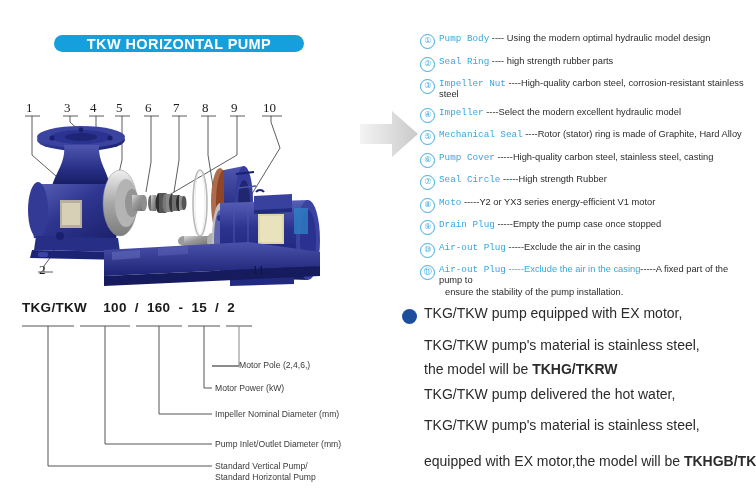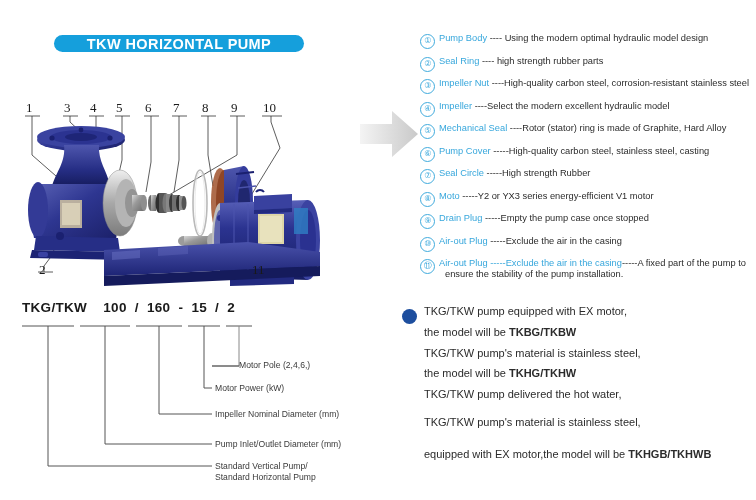--- a/index.html
+++ b/index.html
@@ -88,20 +88,21 @@
     margin-right: 4px;
     margin-top: 1px;
     letter-spacing: -0.5px;
   }
   .legend-body {
     font-size: 9.3px;
     color: #2b2b2b;
   }
   .legend-part {
     color: #37A7DC;
+    font-family: Liberation Mono, monospace;
   }
   .legend-desc-blue {
     color: #37A7DC;
   }
   .legend-sub {
     display: block;
     margin-left: 6px;
     font-size: 9.3px;
     color: #2b2b2b;
   }
@@ -145,21 +146,21 @@
     position: absolute;
     left: 2px;
     top: 6px;
     width: 15px;
     height: 15px;
     border-radius: 50%;
     background: #1D4E9E;
   }
   .variant-line {
     margin-left: 24px;
-    font-size: 11px;
+    font-size: 14px;
     color: #2b2b2b;
     line-height: 1.25;
     white-space: nowrap;
   }
   .variant-line.sp-top { margin-top: 2px; }
   .variant-gap { height: 7px; }
   .vl-bold { font-weight: bold; }
 </style>
 </head>
 <body>
@@ -441,30 +442,27 @@
   <span class="nom-label" style="left:203px; top:176px;">Standard  Horizontal Pump</span>
 </div>
 
 <div id="variant-notes">
   <div id="variant-dot"></div>
 
   <div class="variant-line sp-top">
     <span>TKG/TKW pump equipped with EX motor,</span><span class="vl-bold"></span>
   </div>
   <div class="variant-gap"></div>
-  <div class="variant-line">
-    <span>the model will be </span><span class="vl-bold">TKBG/TKBW</span>
-  </div>
   <div class="variant-gap"></div>
   <div class="variant-line">
     <span>TKG/TKW pump's material is stainless steel,</span><span class="vl-bold"></span>
   </div>
   <div class="variant-gap"></div>
   <div class="variant-line">
-    <span>the model will be </span><span class="vl-bold">TKHG/TKHW</span>
+    <span>the model will be </span><span class="vl-bold">TKHG/TKRW</span>
   </div>
   <div class="variant-gap"></div>
   <div class="variant-line">
     <span>TKG/TKW pump delivered the hot water,</span><span class="vl-bold"></span>
   </div>
   <div class="variant-gap"></div>
   <div class="variant-gap"></div>
   <div class="variant-line">
     <span>TKG/TKW pump's material is stainless steel,</span><span class="vl-bold"></span>
   </div>

